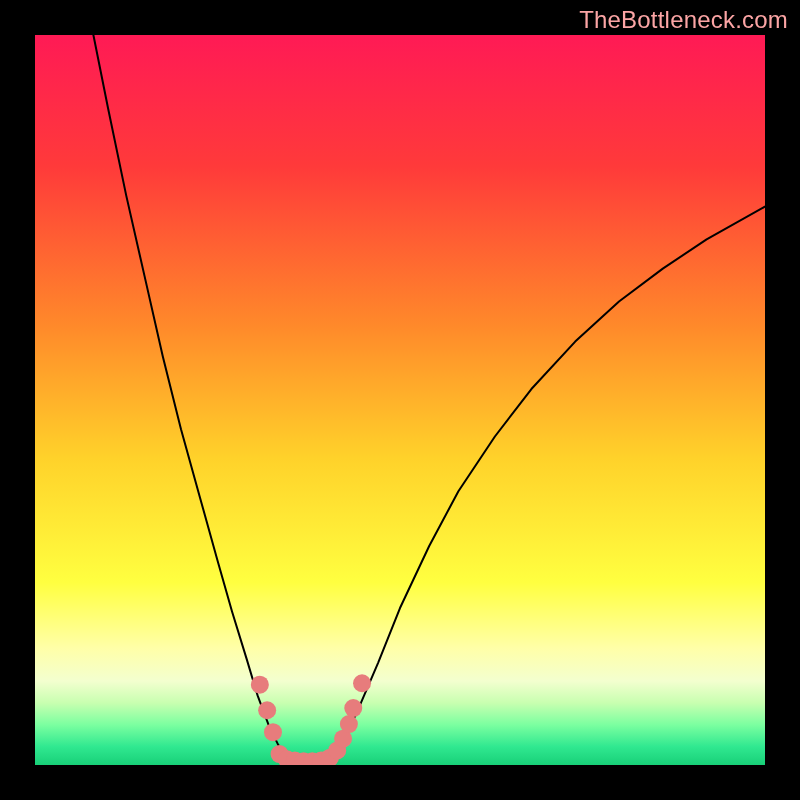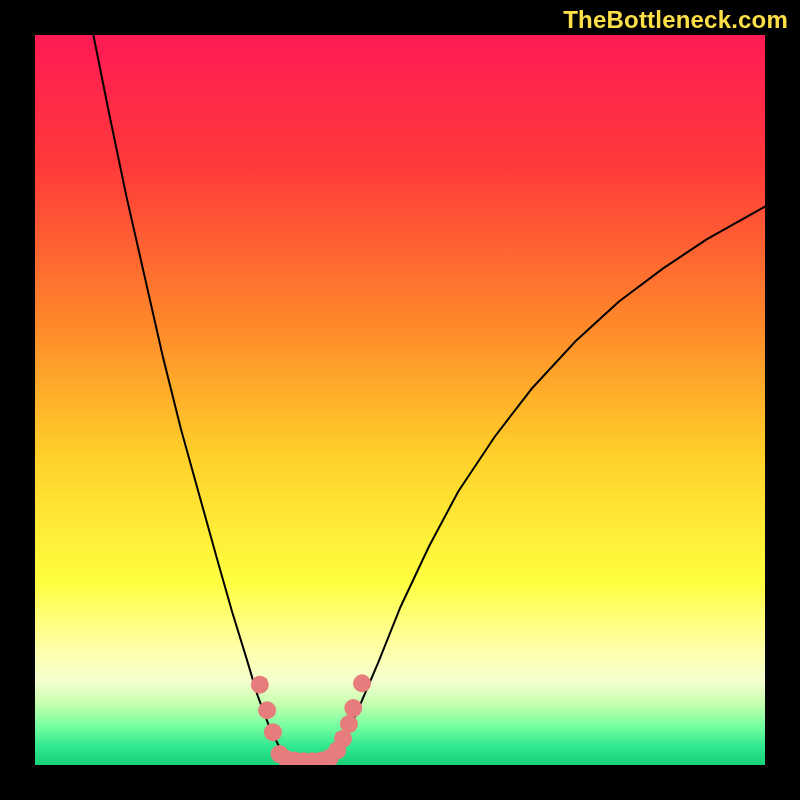--- a/index.html
+++ b/index.html
@@ -21,23 +21,23 @@
     left: 35px;
     top: 35px;
     width: 730px;
     height: 730px;
     overflow: hidden;
   }
   .watermark {
     position: absolute;
     top: 6px;
     right: 12px;
-    color: #fde047;
+    color: #fca5a5;
     font-size: 24px;
-    font-weight: 700;
+    font-weight: 400;
     letter-spacing: 0.2px;
   }
   svg {
     display: block;
   }
 </style>
 </head>
 <body>
 
 <div class="frame">

